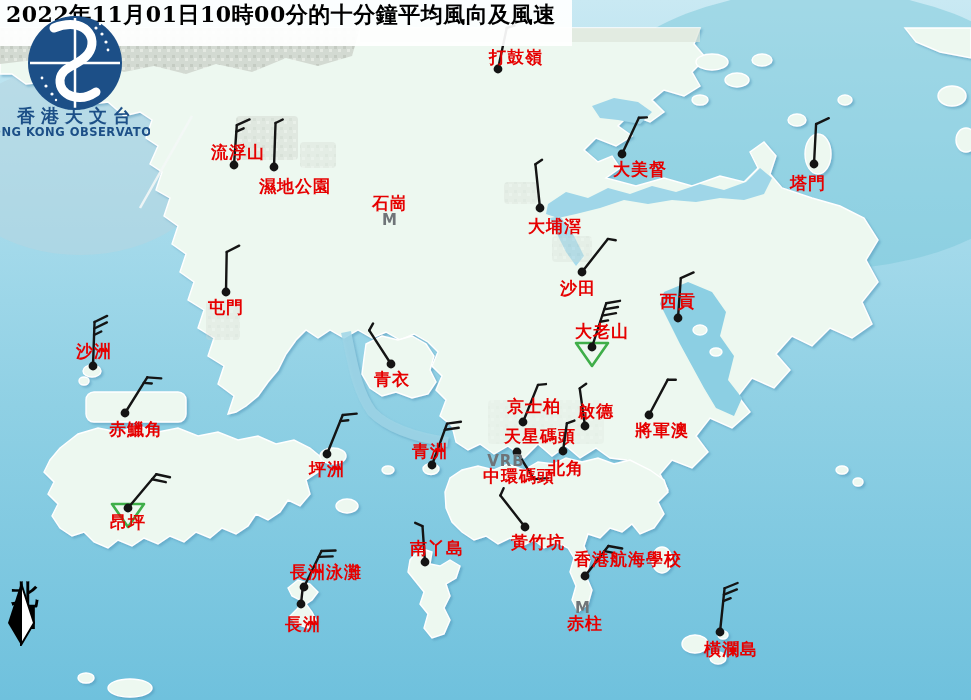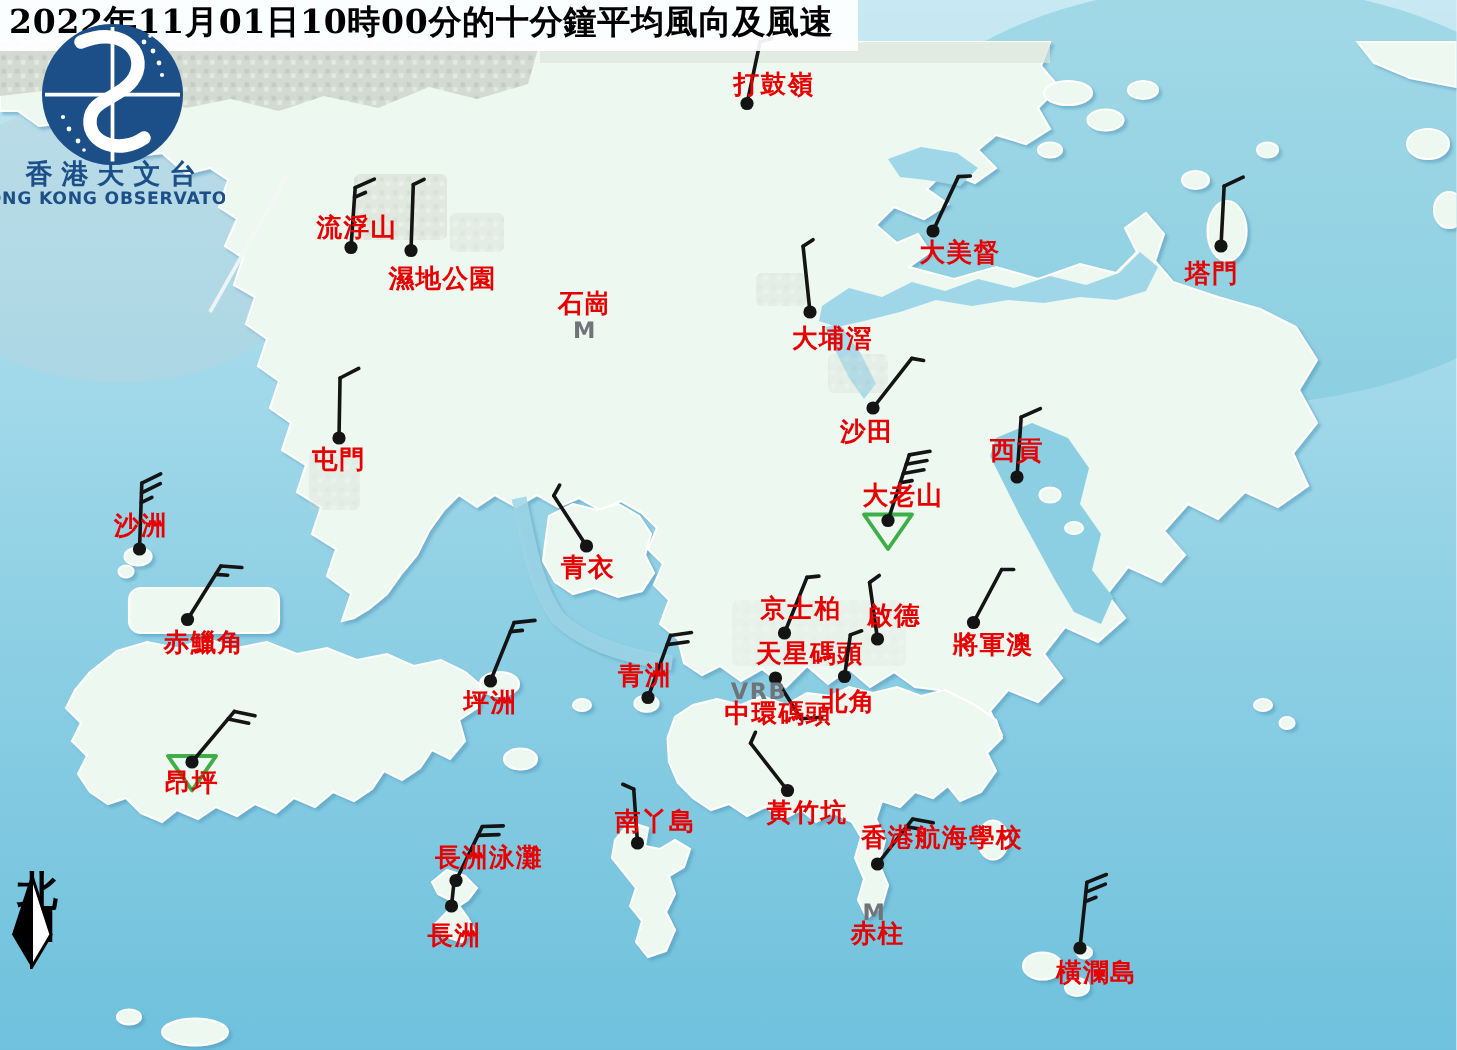--- a/index.html
+++ b/index.html
@@ -1,20 +1,20 @@
 <!DOCTYPE html>
 <html><head>
 <meta charset="utf-8">
 <style>
   html,body{margin:0;padding:0;background:#dfeef5;}
   .stage{position:relative;width:971px;height:700px;overflow:hidden;
          font-family:"DejaVu Serif",serif;}
   .stage svg{position:absolute;left:0;top:0;}
   .titlebar{position:absolute;left:0;top:0;height:30px;line-height:30px;
-    background:rgba(255,255,255,.93);padding:0 16px 4px 6px;
+    background:rgba(255,255,255,.93);padding:0 16px 16px 6px;
     font:bold 22px "DejaVu Serif",serif;color:#000;letter-spacing:.5px;white-space:nowrap;}
   .land{fill:#edf8f0;stroke:#ffffff;stroke-width:1.4;}
   .slabel{fill:#e60000;font:bold 17px "DejaVu Serif",serif;
     text-anchor:middle;dominant-baseline:central;letter-spacing:1px;}
   .note{fill:#6f7478;font:bold 15px "DejaVu Sans",sans-serif;
     text-anchor:middle;dominant-baseline:central;letter-spacing:1px;}
   .shaft{stroke:#141414;stroke-width:2.4;stroke-linecap:round;fill:none;}
   .dot{fill:#141414;}
   .tri{fill:none;stroke:#3fae49;stroke-width:2.6;stroke-linejoin:round;}
   .compass{position:absolute;left:6px;top:582px;width:38px;display:flex;

